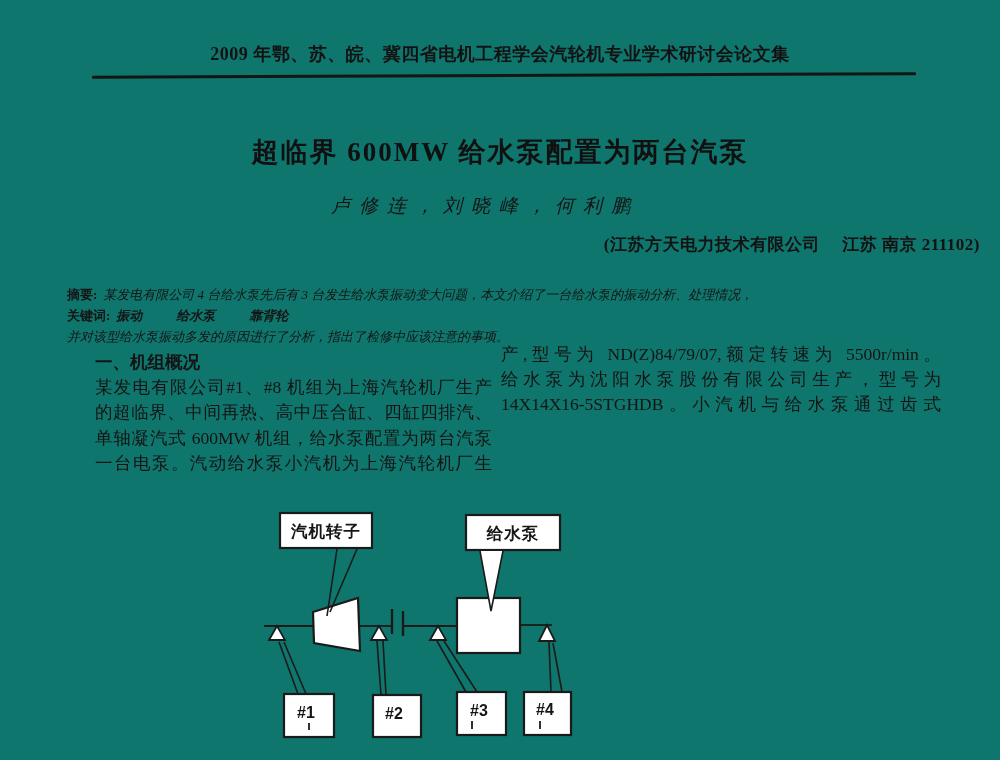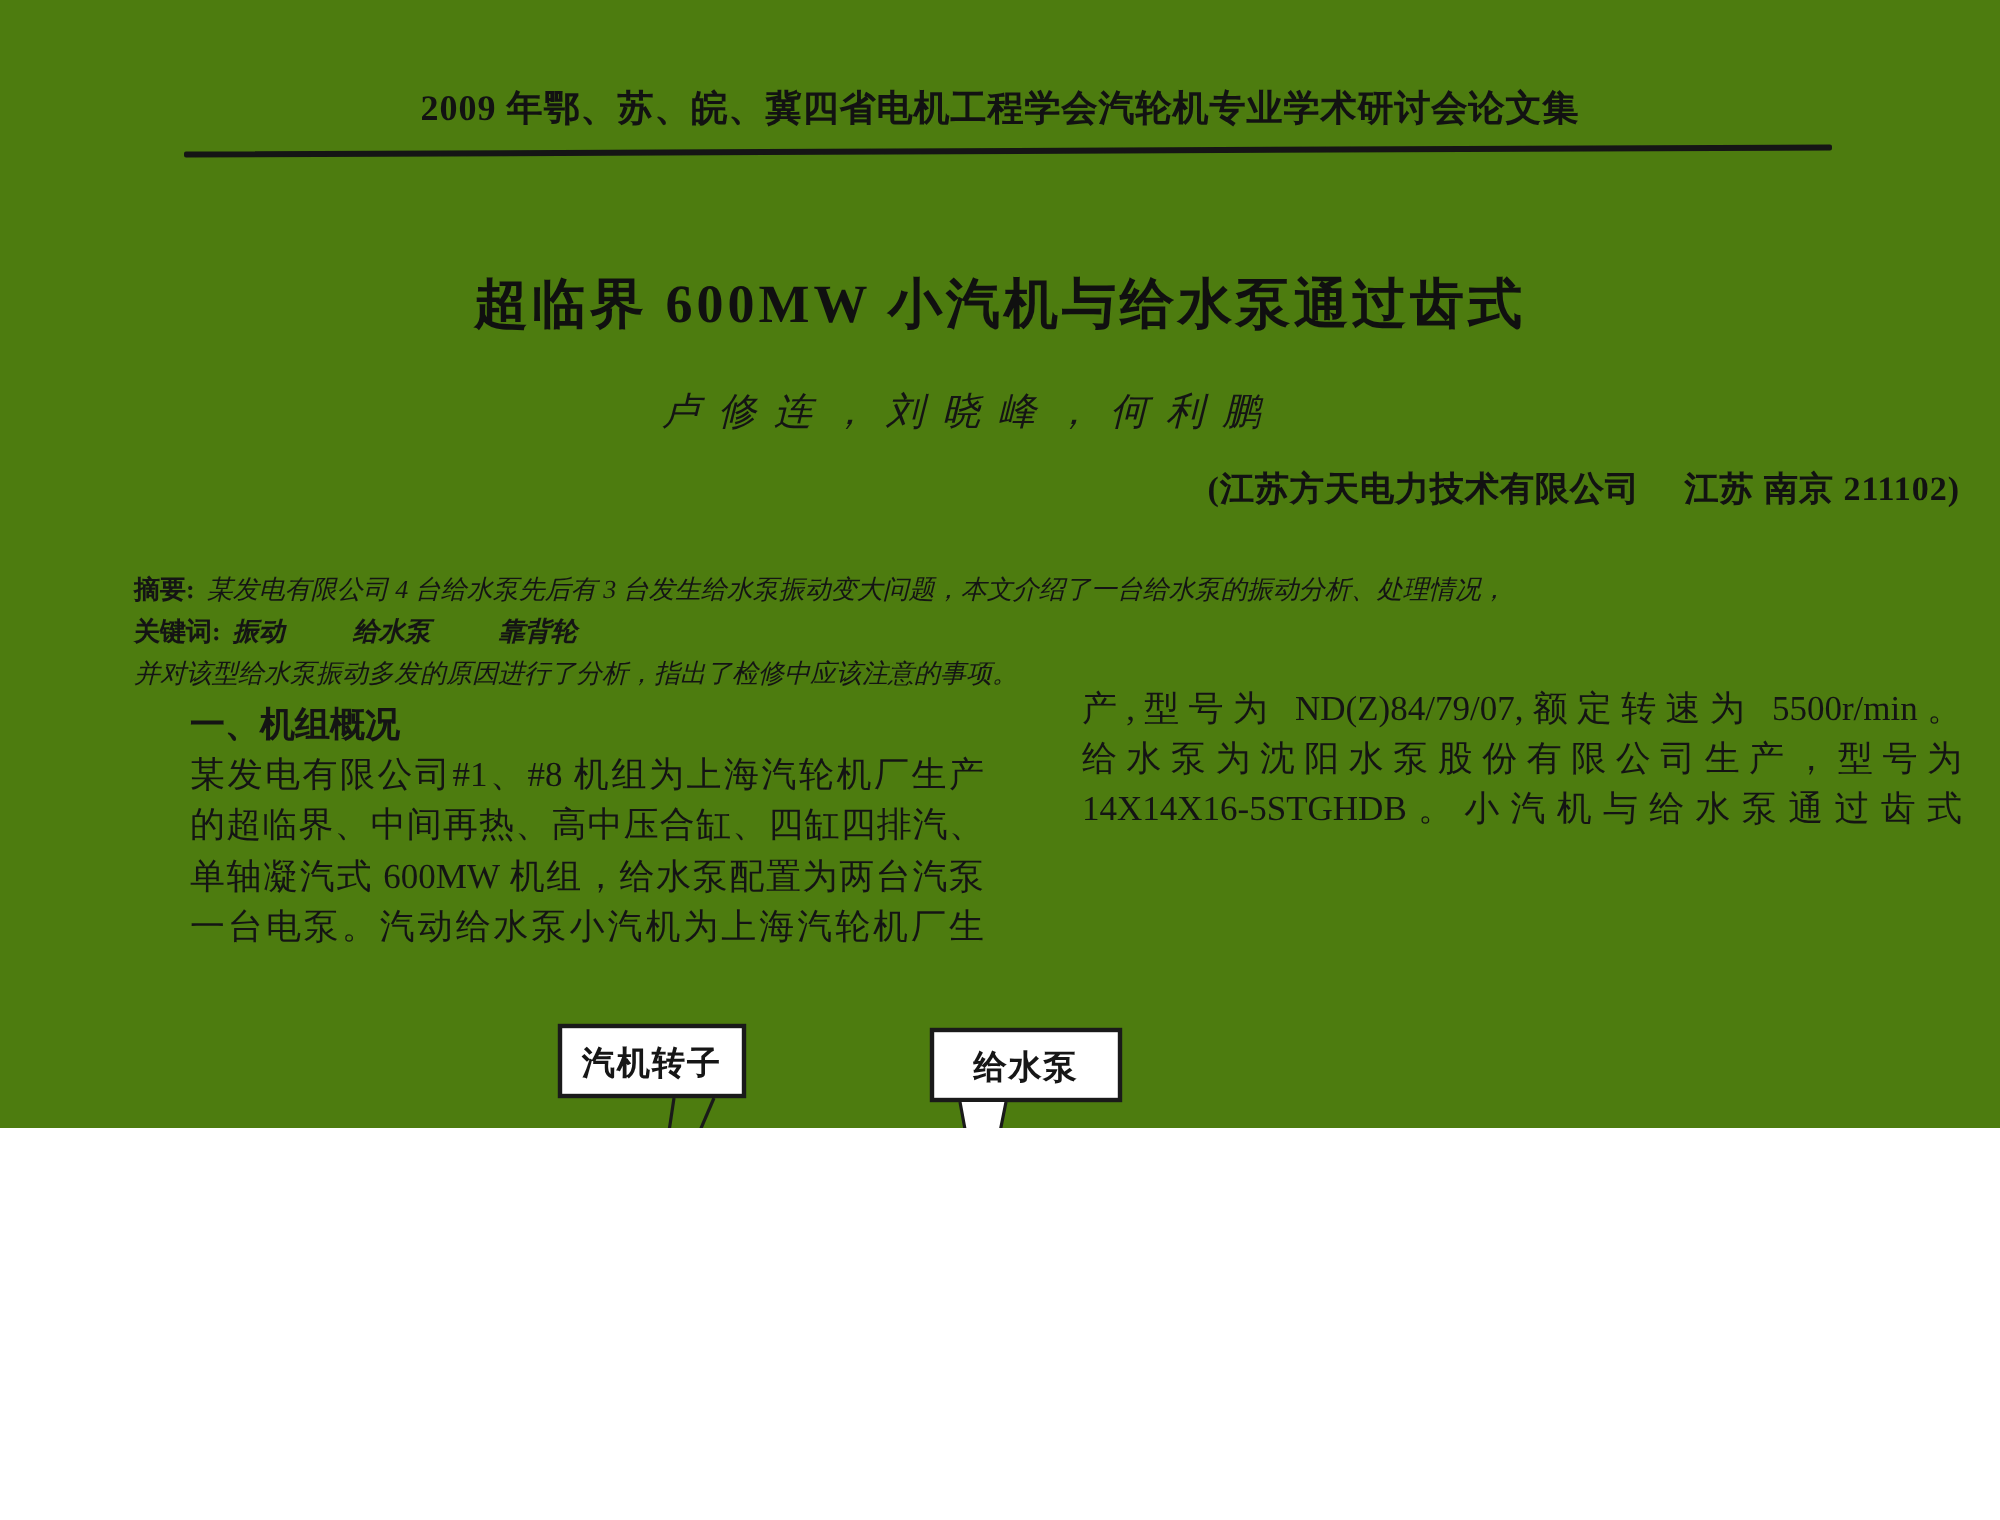--- a/index.html
+++ b/index.html
@@ -1,19 +1,19 @@
 <!DOCTYPE html>
 <html><head>
 <meta charset="utf-8">
 <style>
   html,body{margin:0;padding:0;background:#ffffff;}
   .page{
     position:relative;
-    width:1000px;height:564px;
-    background:#4d7c0f;
+    width:1000px;height:760px;
+    background:#0f766e;
     overflow:hidden;
     font-family:"Liberation Serif", serif;
     color:#161616;
   }
   
   .proc-header{
     position:absolute;left:0;top:42px;width:1000px;
     text-align:center;
     font-size:18px;font-weight:bold;
     letter-spacing:0.5px;
@@ -54,42 +54,42 @@
   .abs-label{font-weight:bold;font-style:normal;margin-right:6px;}
   .abs-text{font-style:italic;font-weight:500;}
   .kw-item{font-style:italic;font-weight:600;margin-right:34px;}
   
   .col{
     position:absolute;
     font-size:17.5px;line-height:25.2px;
     color:#141414;
   }
   .col-left{left:95px;top:350px;width:397px;}
-  .col-right{left:501px;top:342px;width:440px;margin-left:40px;}
+  .col-right{left:501px;top:342px;width:440px;}
   .col .heading{font-weight:bold;}
   .line{white-space:nowrap;}
   .line.just{white-space:normal;text-align:justify;text-align-last:justify;}
   
   .figure-wrap{position:absolute;left:228px;top:498px;width:434px;height:262px;}
   svg text{
     font-family:"Liberation Sans", sans-serif;
     fill:#161616;
   }
   .callout-text{font-size:16.5px;font-weight:600;letter-spacing:1px;}
   .bearing-text{font-size:16px;font-weight:700;}
 </style>
 </head>
 <body>
 
 <div class="page">
 
   <div class="proc-header">2009 年鄂、苏、皖、冀四省电机工程学会汽轮机专业学术研讨会论文集</div>
   <div class="header-rule"></div>
 
-  <div class="article-title">超临界 600MW 小汽机与给水泵通过齿式</div>
+  <div class="article-title">超临界 600MW 给水泵配置为两台汽泵</div>
   <div class="article-authors">卢修连，刘晓峰，何利鹏</div>
   <div class="article-affiliation">(江苏方天电力技术有限公司　 江苏 南京 211102)</div>
 
   <div class="abstract">
     <div class="abs-line">
       <span class="abs-label">摘要:</span><span class="abs-text">某发电有限公司 4 台给水泵先后有 3 台发生给水泵振动变大问题，本文介绍了一台给水泵的振动分析、处理情况，</span>
     </div>
     <div class="abs-line">
       <span class="abs-label">关键词:</span><span class="kw-item">振动</span><span class="kw-item">给水泵</span><span class="kw-item">靠背轮</span>
     </div>

